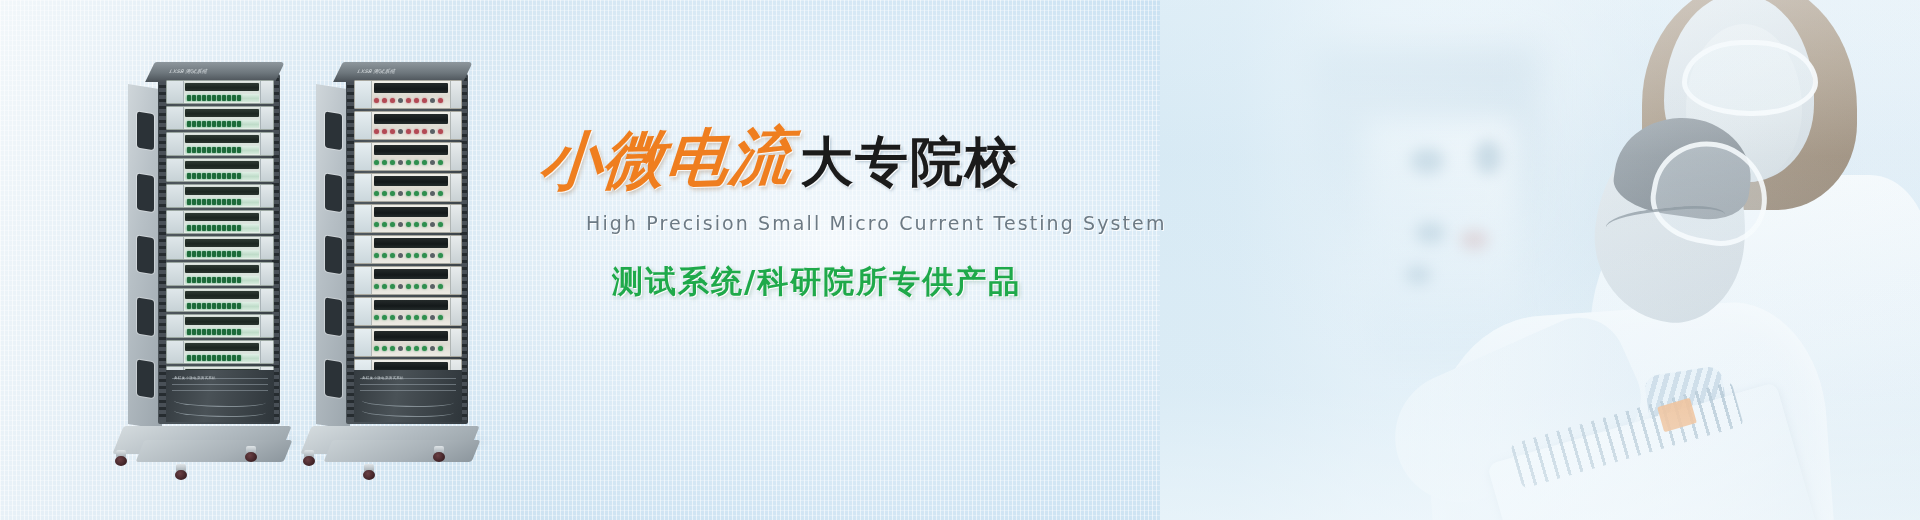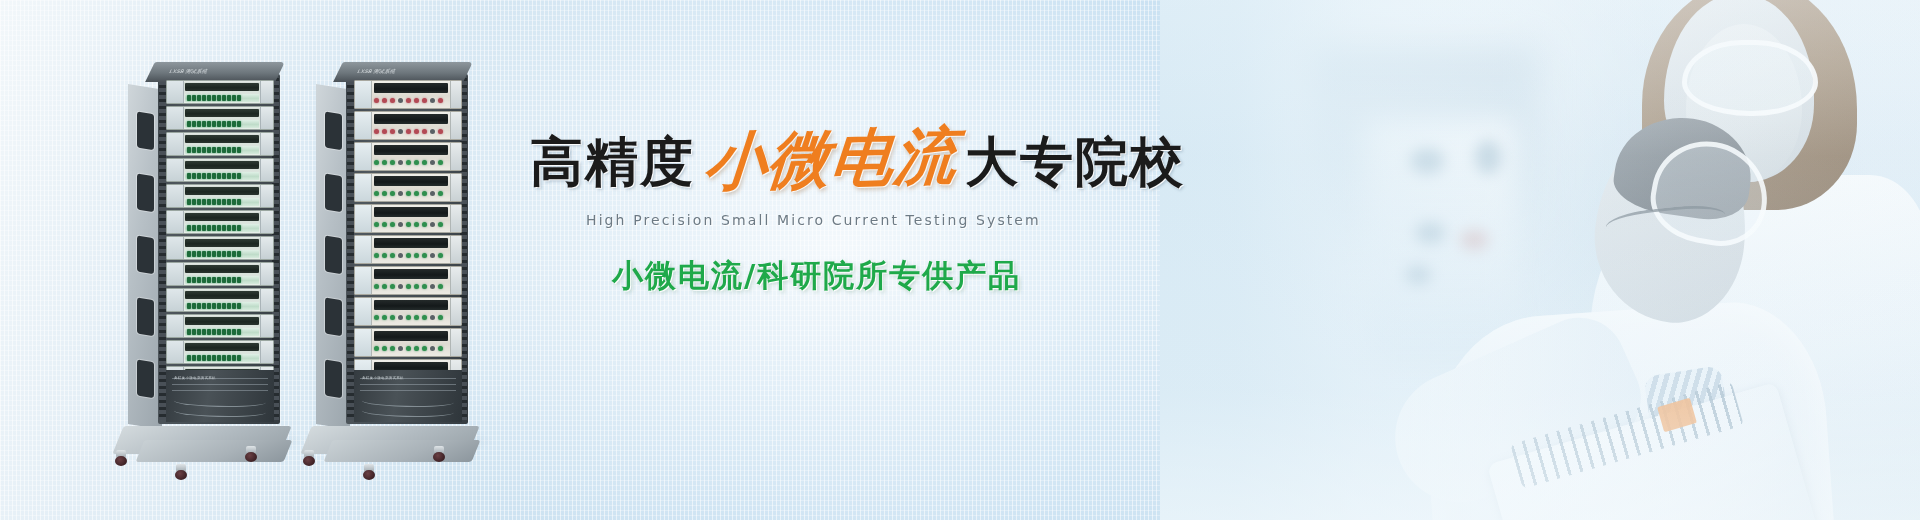--- a/index.html
+++ b/index.html
@@ -493,21 +493,21 @@
     transform: skewX(-6deg) rotate(-1.5deg);
     display: inline-block;
     text-shadow:
        1px 1px 0 rgba(255,255,255,.85),
        2px 3px 4px rgba(150,110,70,.35);
   }
   .subline {
     margin-top: 22px;
     margin-left: 56px;
     font-family: "DejaVu Sans", "Liberation Sans", sans-serif;
-    font-size: 14px;
+    font-size: 19px;
     letter-spacing: 2.1px;
     color: #6d7a84;
     white-space: nowrap;
     text-shadow: 1px 1px 0 rgba(255,255,255,.85);
   }
   .tagline {
     margin-top: 27px;
     margin-left: 82px;
     font-family: "DejaVu Sans", "Liberation Sans", sans-serif;
     font-size: 31px;
@@ -1107,21 +1107,20 @@
         </div>
       <div class="caster c3">
           <div class="yoke"></div>
           <div class="wheel"></div>
         </div>
     </div>
   </div>
 
   <div class="copy">
     <div class="headline">
-      <span class="hl-black">高精度</span>
       <span class="hl-orange">小微电流</span>
       <span class="hl-black">大专院校</span>
     </div>
     <div class="subline">High Precision Small Micro Current Testing System</div>
-    <div class="tagline">小微电流/科研院所专供产品</div>
+    <div class="tagline">测试系统/科研院所专供产品</div>
   </div>
 
 </div>
 
 </body></html>

